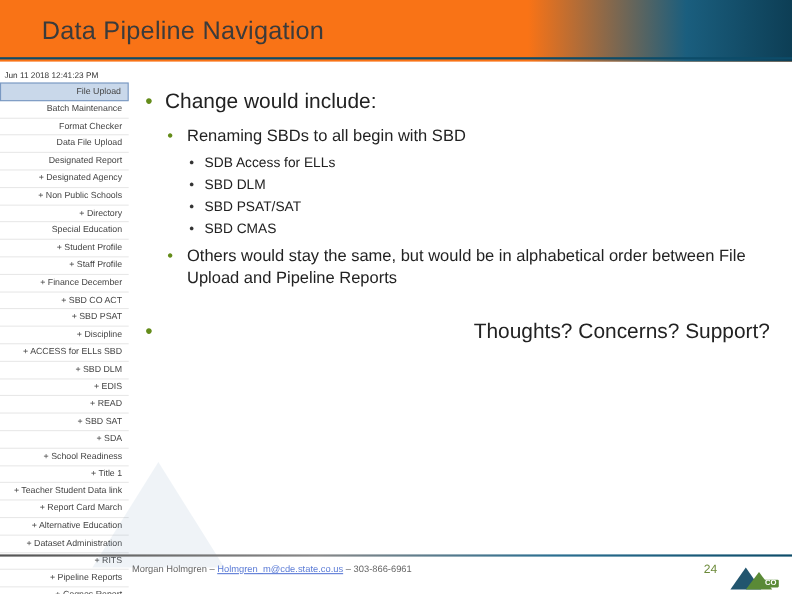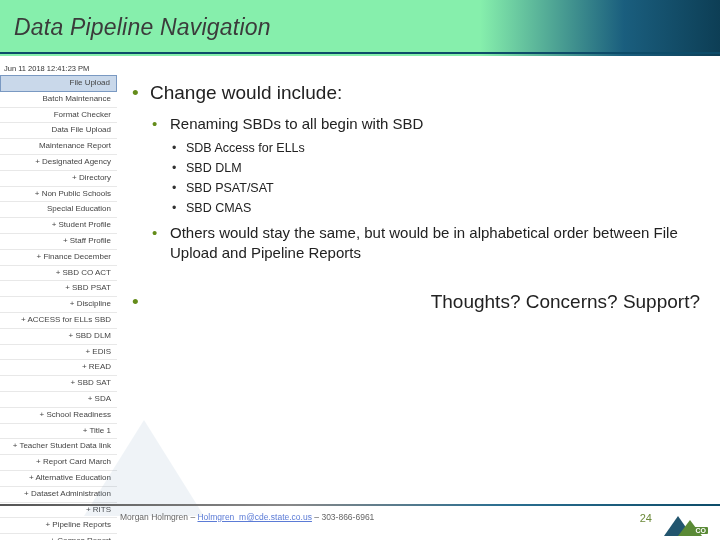--- a/index.html
+++ b/index.html
@@ -1,18 +1,18 @@
 <!DOCTYPE html>
 <html><head>
 <meta charset="utf-8">
 <style>
   * { margin:0; padding:0; box-sizing:border-box; }
   html,body { width:720px; height:540px; font-family:Verdana,Geneva,sans-serif; background:#fff; overflow:hidden; }
   .slide { position:relative; width:720px; height:540px; background:#fff; }
-  .header { position:relative; height:56px; background:#86efac; padding:14px 0 0 14px;font-style:italic; }
+  .header { position:relative; height:56px; background:#f97316; padding:14px 0 0 38px; }
   .header h1 { font-size:23px; font-weight:400; color:#3b3b3b; letter-spacing:.2px; }
   .header-fade { position:absolute; top:0; right:0; width:240px; height:56px;
     background:linear-gradient(90deg, rgba(255,255,255,0) 0%, #1a5e7e 60%, #0d3e55 100%); }
   .header-line { position:absolute; top:52px; left:0; right:0; height:2px; background:#0d4c69; }
   .side { position:absolute; left:0; top:62px; width:117px; font-family:Arial,Helvetica,sans-serif; font-size:8px; color:#444; }
   .side .date { padding:2px 4px; color:#333; font-size:7.5px; }
   .side .row { padding:3px 6px; border-bottom:1px solid #e8e8e8; line-height:1.1;text-align:right; }
   .side .sel { background:#c9d8ea; border:1px solid #7a99c2; }
   .side .sub { padding-left:14px; }
   .body { position:absolute; left:130px; top:82px; right:20px; }
@@ -46,24 +46,24 @@
     <div class="header-fade"></div>
     <div class="header-line"></div>
   </div>
 
   <div class="side" id="side">
     <div class="date">Jun 11 2018   12:41:23 PM</div>
   <div class="row sel">File Upload</div>
       <div class="row sub">Batch Maintenance</div>
       <div class="row sub">Format Checker</div>
       <div class="row sub">Data File Upload</div>
-      <div class="row sub">Maintenance Report</div>
+      <div class="row sub">Designated Report</div>
       <div class="row">+ Designated Agency</div>
+      <div class="row">+ Non Public Schools</div>
       <div class="row">+ Directory</div>
-      <div class="row">+ Non Public Schools</div>
       <div class="row">Special Education</div>
       <div class="row">+ Student Profile</div>
       <div class="row">+ Staff Profile</div>
       <div class="row">+ Finance December</div>
       <div class="row">+ SBD CO ACT</div>
       <div class="row">+ SBD PSAT</div>
       <div class="row">+ Discipline</div>
       <div class="row">+ ACCESS for ELLs SBD</div>
       <div class="row">+ SBD DLM</div>
       <div class="row">+ EDIS</div>

